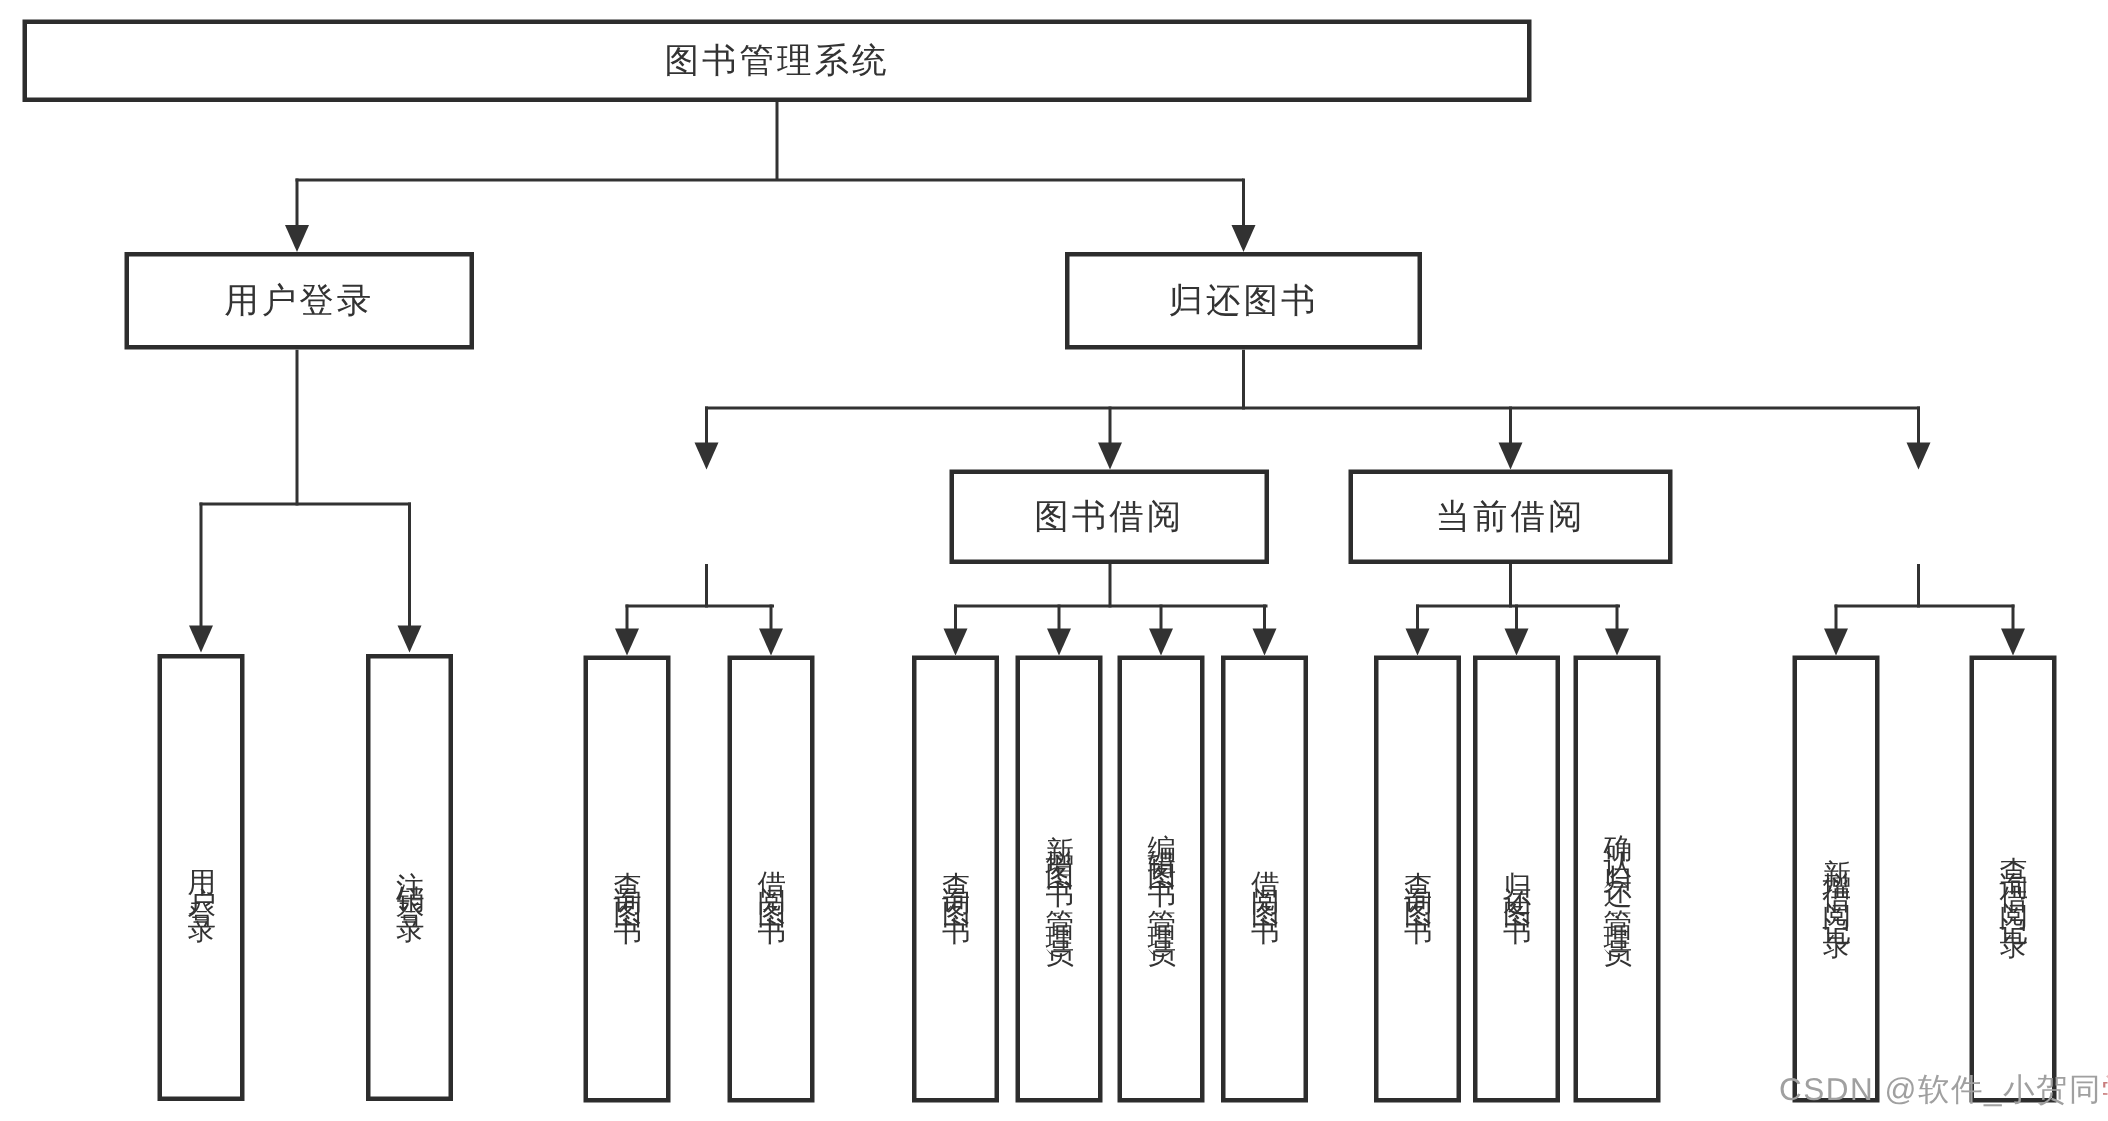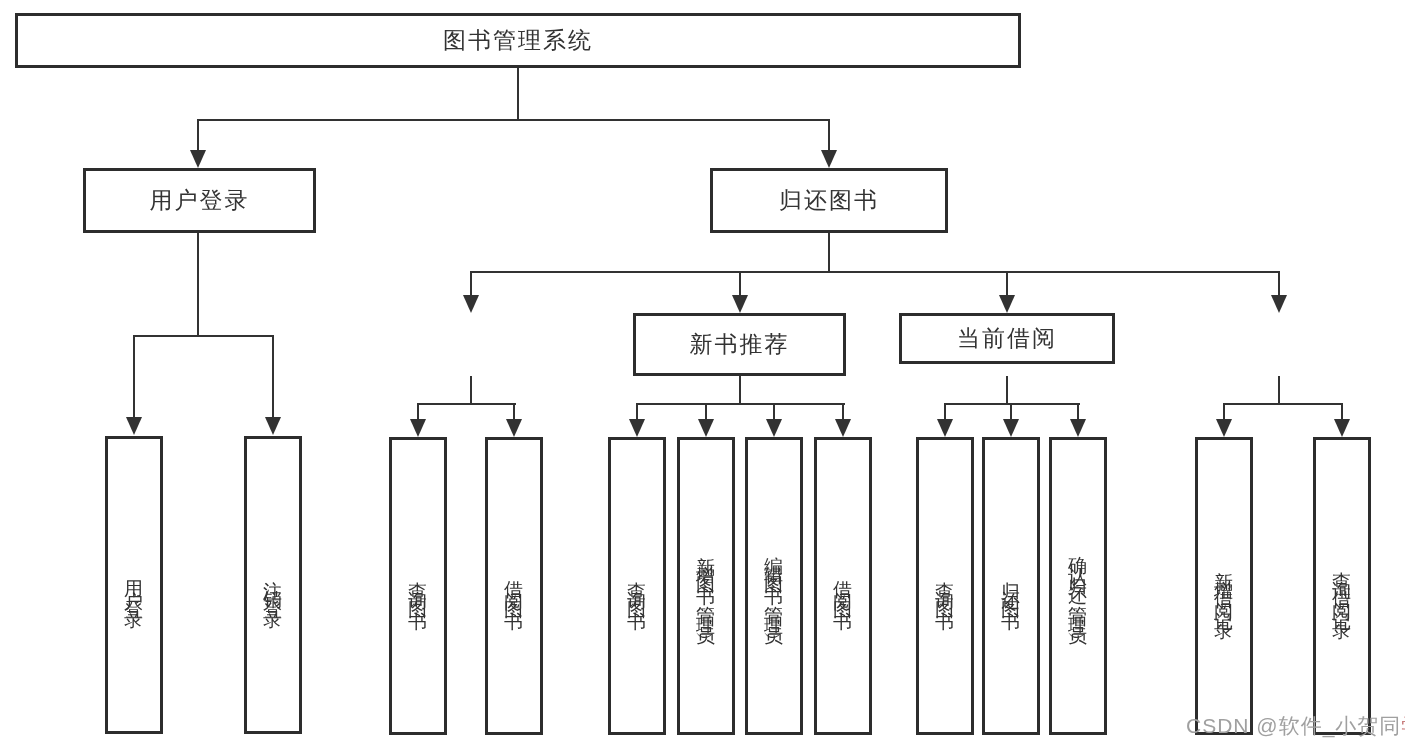--- a/index.html
+++ b/index.html
@@ -73,23 +73,23 @@
   <div class="vline" style="left:470px;top:271px;height:26px"></div>
   <div class="arrow" style="left:463px;top:295px"></div>
   <div class="vline" style="left:739px;top:271px;height:26px"></div>
   <div class="arrow" style="left:732px;top:295px"></div>
   <div class="vline" style="left:1006px;top:271px;height:26px"></div>
   <div class="arrow" style="left:999px;top:295px"></div>
   <div class="vline" style="left:1278px;top:271px;height:26px"></div>
   <div class="arrow" style="left:1271px;top:295px"></div>
 
   <div class="box hbox" style="left:633px;top:313px;width:213px;height:63px">
-    <span>新书推荐</span>
+    <span>图书借阅</span>
   </div>
-  <div class="box hbox" style="left:899px;top:313px;width:216px;height:51px">
+  <div class="box hbox" style="left:899px;top:313px;width:216px;height:63px">
     <span>当前借阅</span>
   </div>
 
   <div class="vline" style="left:470px;top:376px;height:29px"></div>
   <div class="hline" style="left:417px;top:403px;width:99px"></div>
   <div class="vline" style="left:417px;top:403px;height:18px"></div>
   <div class="arrow" style="left:410px;top:419px"></div>
   <div class="vline" style="left:513px;top:403px;height:18px"></div>
   <div class="arrow" style="left:506px;top:419px"></div>
 

